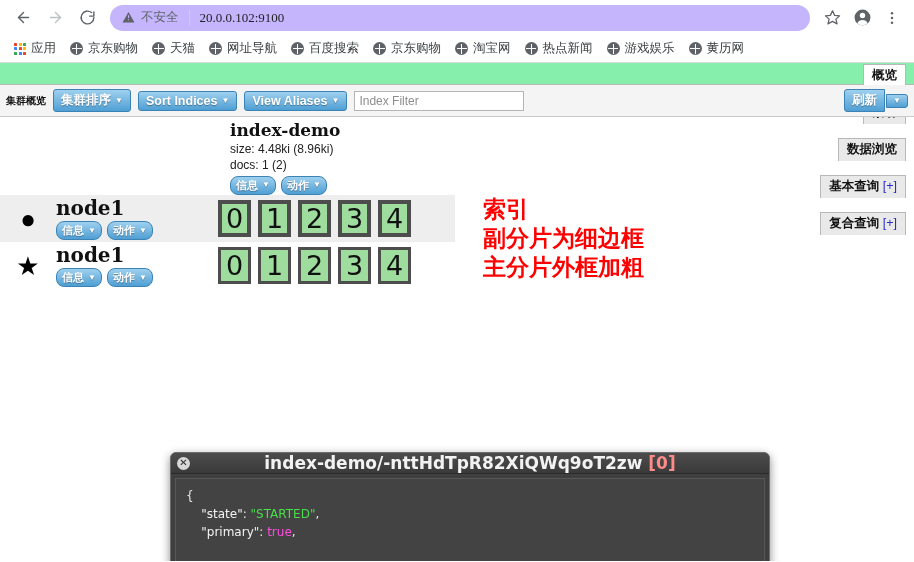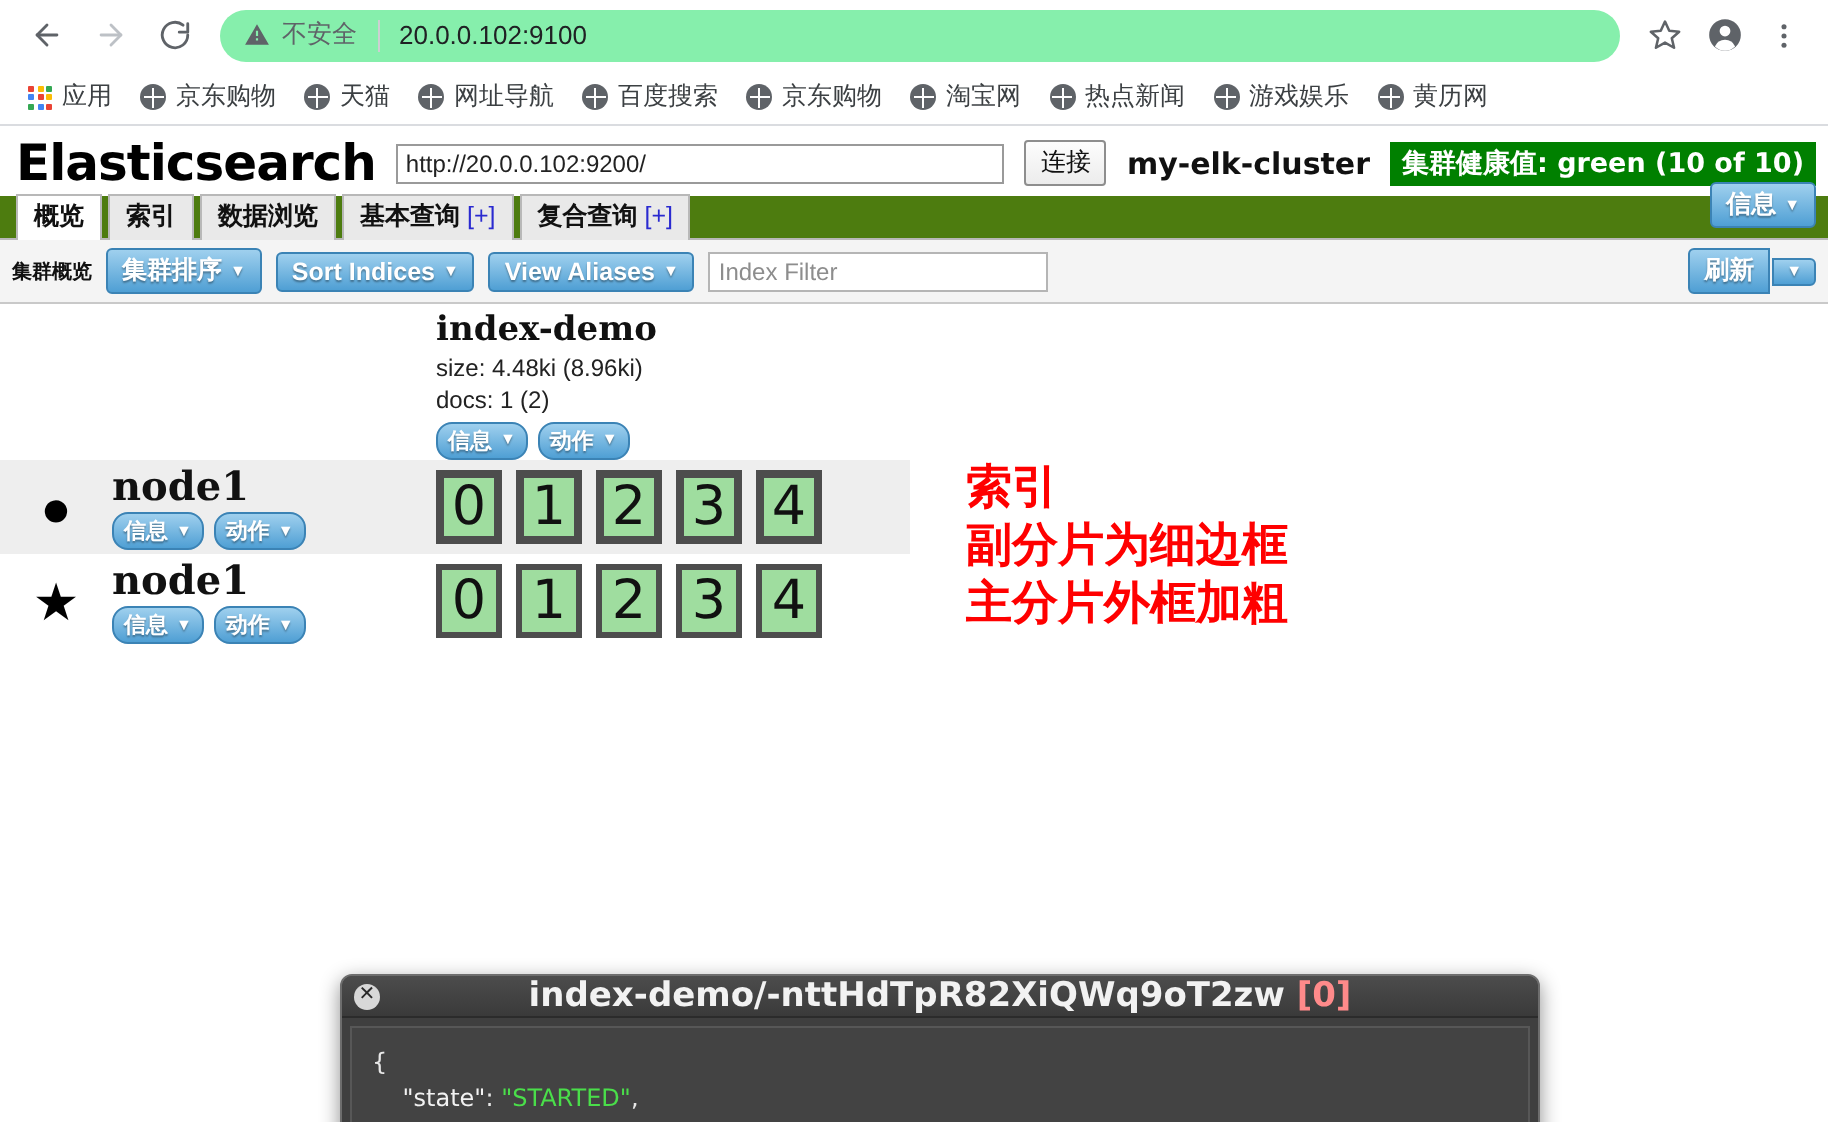--- a/index.html
+++ b/index.html
@@ -28,27 +28,28 @@
     border-radius: 50%;
     flex: none;
   }
   .nav-btn.disabled { color: #c2c4c7; }
 
   .omnibox {
     flex: 1 1 auto;
     height: 26px;
     margin-left: 6px;
     margin-right: 6px;
-    background: #86efac;
+    background: #c4b5fd;
     border-radius: 13px;
     display: flex;
     align-items: center;
     padding: 0 12px;
     gap: 6px;
     min-width: 0;
+    font-family: Liberation Serif, serif;
   }
   .warn-icon { color: #5f6368; font-size: 13px; line-height: 1; display:flex; align-items:center;}
   .omnibox .notsecure {
     color: #5f6368;
     font-size: 12.5px;
     white-space: nowrap;
   }
   .omnibox .divider {
     width: 1px; height: 16px; background: #cdcfd2;
     margin: 0 4px;
@@ -162,25 +163,26 @@
     font-size: 13.5px;
     padding: 2px 6px;
     white-space: nowrap;
     font-family: "DejaVu Sans", sans-serif;
   }
 
   
   .es-tabs {
     display: flex;
     align-items: flex-end;
-    gap: 3px;
+    gap: 14px;
     padding: 0 8px;
     border-bottom: 1px solid #b8b8b8;
-    background: #4d7c0f;
+    background: #86efac;
     height: 22px;
+    flex-direction: column;
   }
   .es-tab {
     border: 1px solid #b8b8b8;
     border-bottom: none;
     background: #e9e9e9;
     font-size: 12.5px;
     padding: 2px 8px 3px;
     color: #111;
     white-space: nowrap;
     position: relative;
@@ -244,21 +246,21 @@
     position: absolute; right: 6px; top: 4px;
     display: flex; align-items: center; gap: 1px;
   }
   .bluebtn.split-main { border-top-right-radius:0; border-bottom-right-radius:0; }
   .bluebtn.split-arrow { border-top-left-radius:0; border-bottom-left-radius:0; padding: 2px 6px; }
 
   
   .grid-wrap { position: relative; }
   .index-head-row {
     display: flex;
-    padding-left: 0;
+    padding-left: 12px;
     height: 78px;
   }
   .col-node { width: 218px; flex: none; }
   .index-card { padding-top: 4px; }
   .index-name {
     font-family: "DejaVu Serif", serif;
     font-weight: bold;
     font-size: 17px;
     color: #111;
     line-height: 1.15;
@@ -493,27 +495,20 @@
       <span>游戏娱乐</span>
     </div>
   <div class="bm">
       <span class="globe"></span>
       <span>黄历网</span>
     </div>
 </div>
 
 <div class="es-app">
 
-  <div class="es-header">
-    <div class="es-logo">Elasticsearch</div>
-    <input class="es-url-input" value="http://20.0.0.102:9200/" style="">
-    <button class="btn-connect">连接</button>
-    <div class="cluster-name">my-elk-cluster</div>
-    <div class="cluster-health">集群健康值: green (10 of 10)</div>
-  </div>
 
   <div class="es-tabs">
     <div class="es-tab active"><span>概览</span></div>
     <div class="es-tab"><span>索引</span></div>
     <div class="es-tab"><span>数据浏览</span></div>
     <div class="es-tab"><span>基本查询</span> <span class="plus">[+]</span></div>
     <div class="es-tab"><span>复合查询</span> <span class="plus">[+]</span></div>
   </div>
 
   <div class="info-btn-row">

